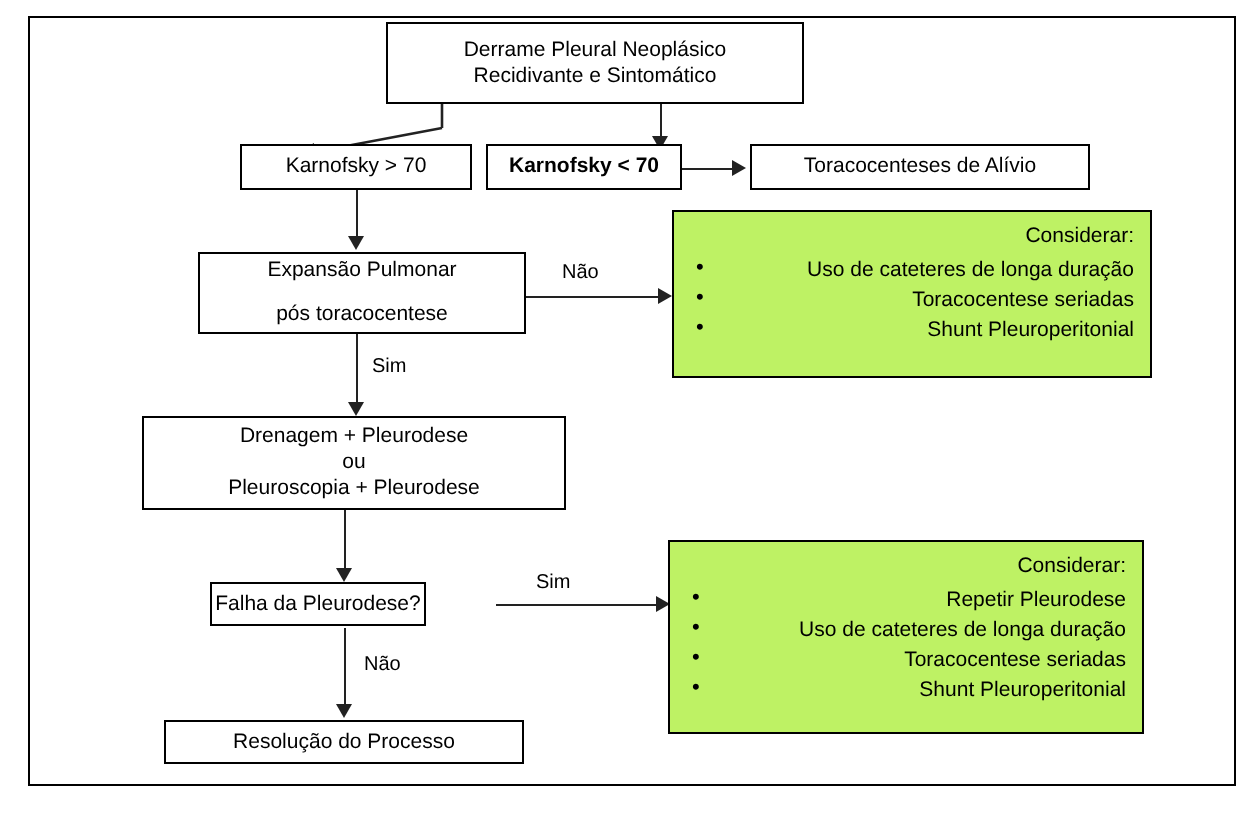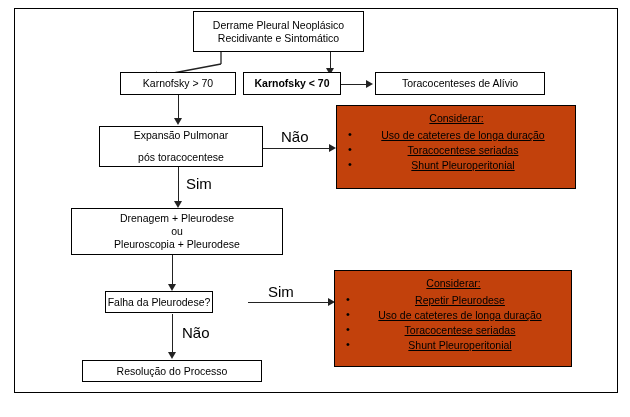--- a/index.html
+++ b/index.html
@@ -43,27 +43,26 @@
     font-size: 10.5px;
     line-height: 13px;
     text-align: center;
     padding: 2px 6px;
     white-space: nowrap;
   }
   .node .line { display: block; }
   .listbox {
     position: absolute;
     border: 1px solid #000;
-    background: #c2410c;
+    background: #bef264;
     box-sizing: border-box;
     font-size: 10.5px;
     line-height: 15px;
     padding: 5px 8px 5px 9px;
-    text-align: center;
-    text-decoration: underline;
+    text-align: right;
   }
   .listbox .heading {
     display: block;
     margin-bottom: 2px;
   }
   .listbox ul {
     margin: 0;
     padding: 0 0 0 13px;
     list-style: none;
   }
@@ -75,21 +74,21 @@
   }
   .listbox li:before {
     content: "\2022";
     position: absolute;
     left: -11px;
     top: -1px;
     font-size: 11px;
   }
   .edge-label {
     position: absolute;
-    font-size: 15px;
+    font-size: 10px;
     line-height: 12px;
     background: transparent;
     white-space: nowrap;
   }
   .vline {
     position: absolute;
     width: 0;
     border-left: 1.3px solid #222;
   }
   .hline {
@@ -159,21 +158,21 @@
 
   <div class="vline" style="left:172px; top:255px; height:32px;"></div>
   <div class="arrow-down" style="left:168px; top:284px;"></div>
 
   <div class="hline" style="left:248px; top:302px; width:82px;"></div>
   <div class="arrow-right" style="left:328px; top:298px;"></div>
 
   <div class="vline" style="left:172px; top:314px; height:41px;"></div>
   <div class="arrow-down" style="left:168px; top:352px;"></div>
 
-  <div class="node" style="left:193px; top:11px; width:171px; height:41px;">
+  <div class="node" style="left:193px; top:11px; width:209px; height:41px;">
     <span class="line">Derrame Pleural Neoplásico</span>
     <span class="line">Recidivante e Sintomático</span>
   </div>
 
   <div class="node" style="left:120px; top:72px; width:116px; height:23px;">
     <span class="line">Karnofsky &gt; 70</span>
   </div>
 
   <div class="node" style="left:243px; top:72px; width:98px; height:23px;font-weight:bold;">
     <span class="line">Karnofsky &lt; 70</span>

